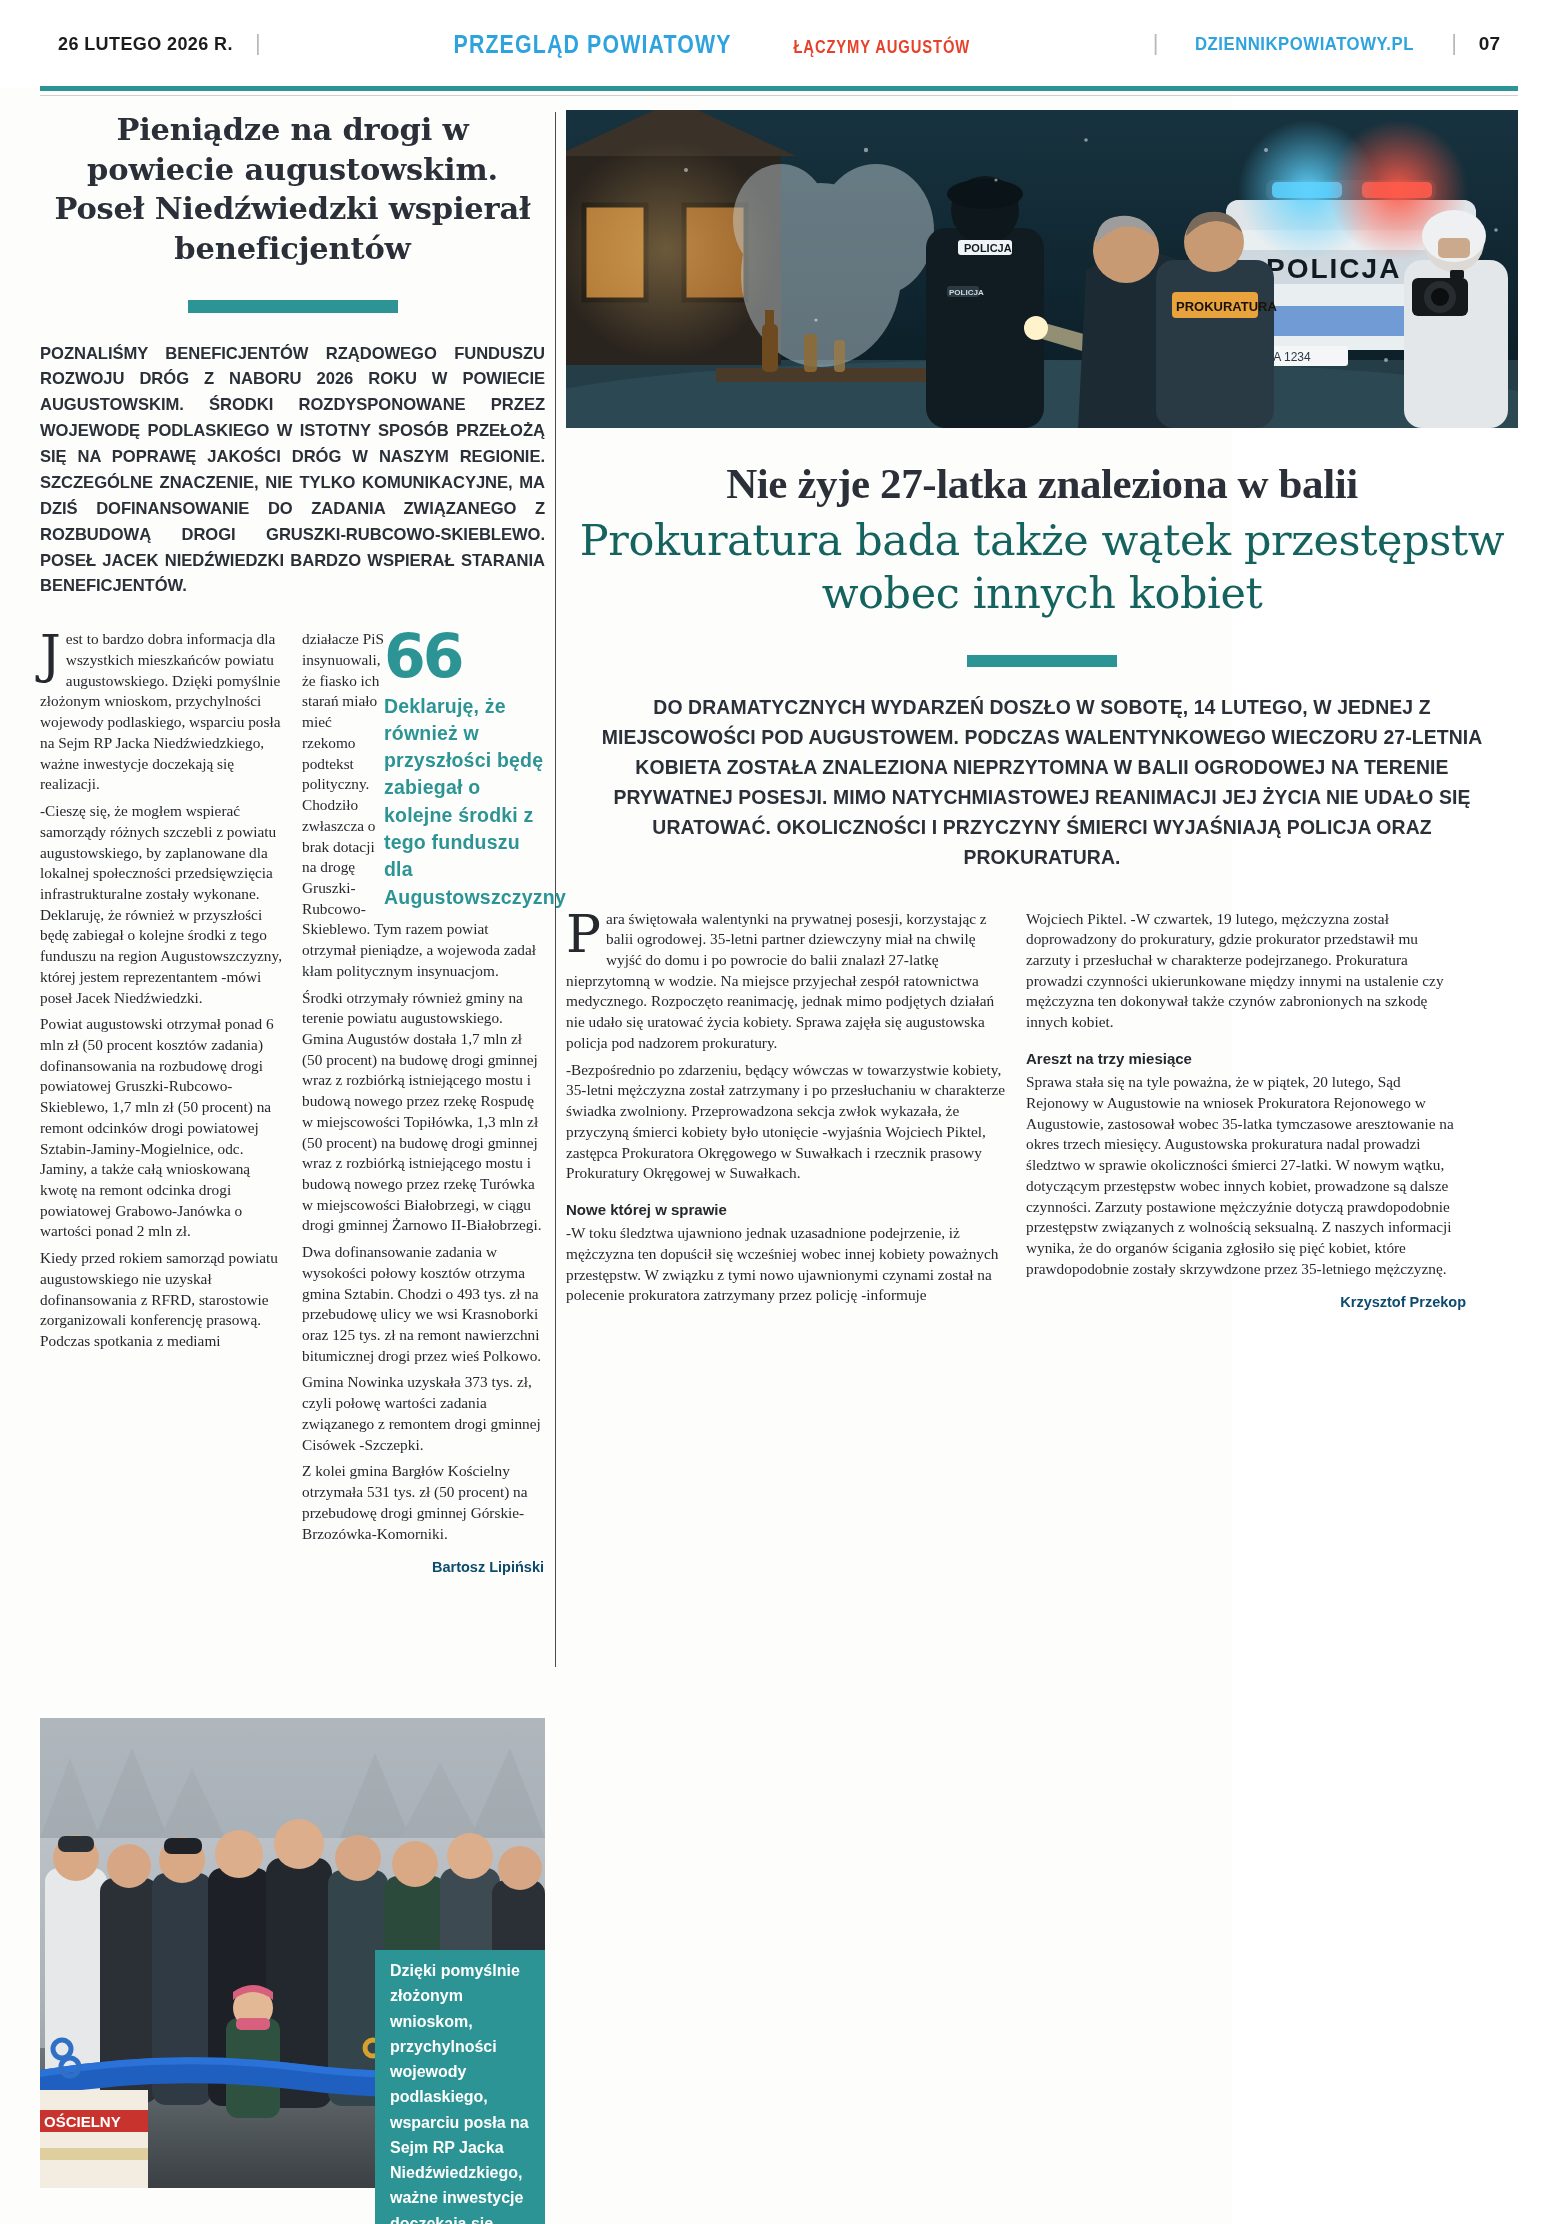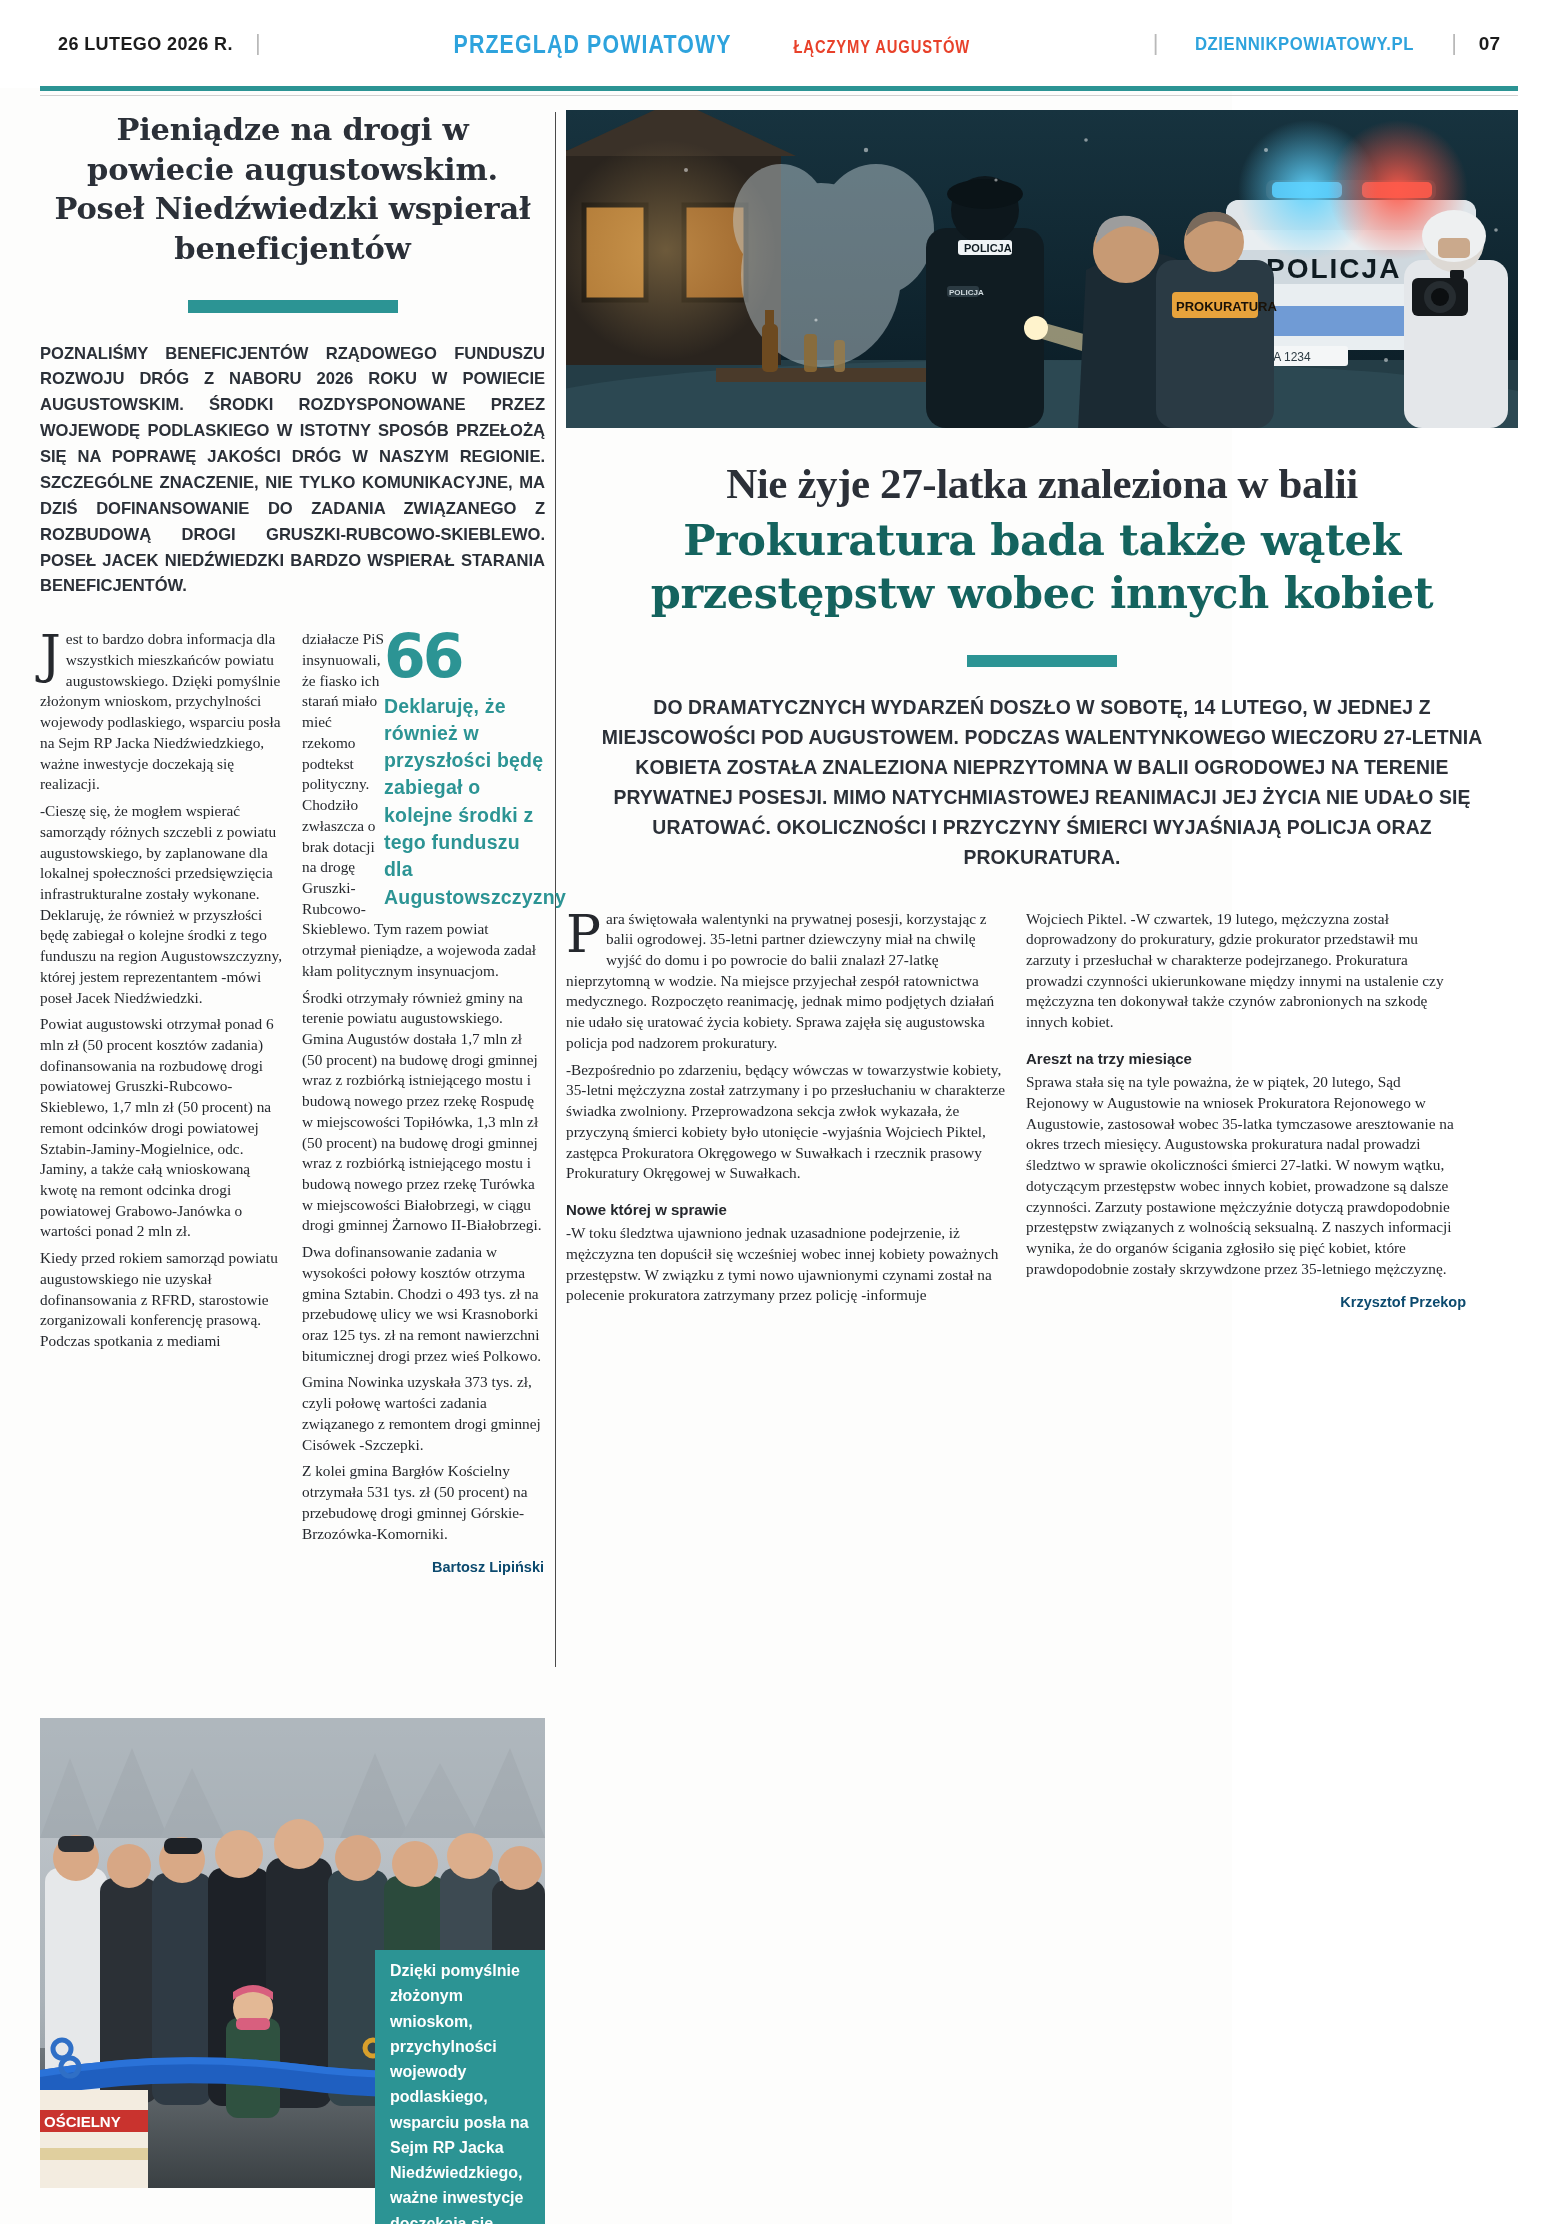--- a/index.html
+++ b/index.html
@@ -242,21 +242,21 @@
     font-weight: bold;
     font-size: 43px;
     line-height: 1.22;
     text-align: center;
     color: #2b3038;
     margin-top: 30px;
     letter-spacing: -0.4px;
   }
   .hl-right-2 {
     font-family: "DejaVu Serif", "Liberation Serif", serif;
-    font-weight: bold;
+    font-weight: normal;
     font-size: 43px;
     line-height: 1.22;
     text-align: center;
     color: #14635e;
     margin-top: 4px;
     letter-spacing: -0.4px;
   }
   .teal-bar-r {
     width: 150px;
     height: 12px;

